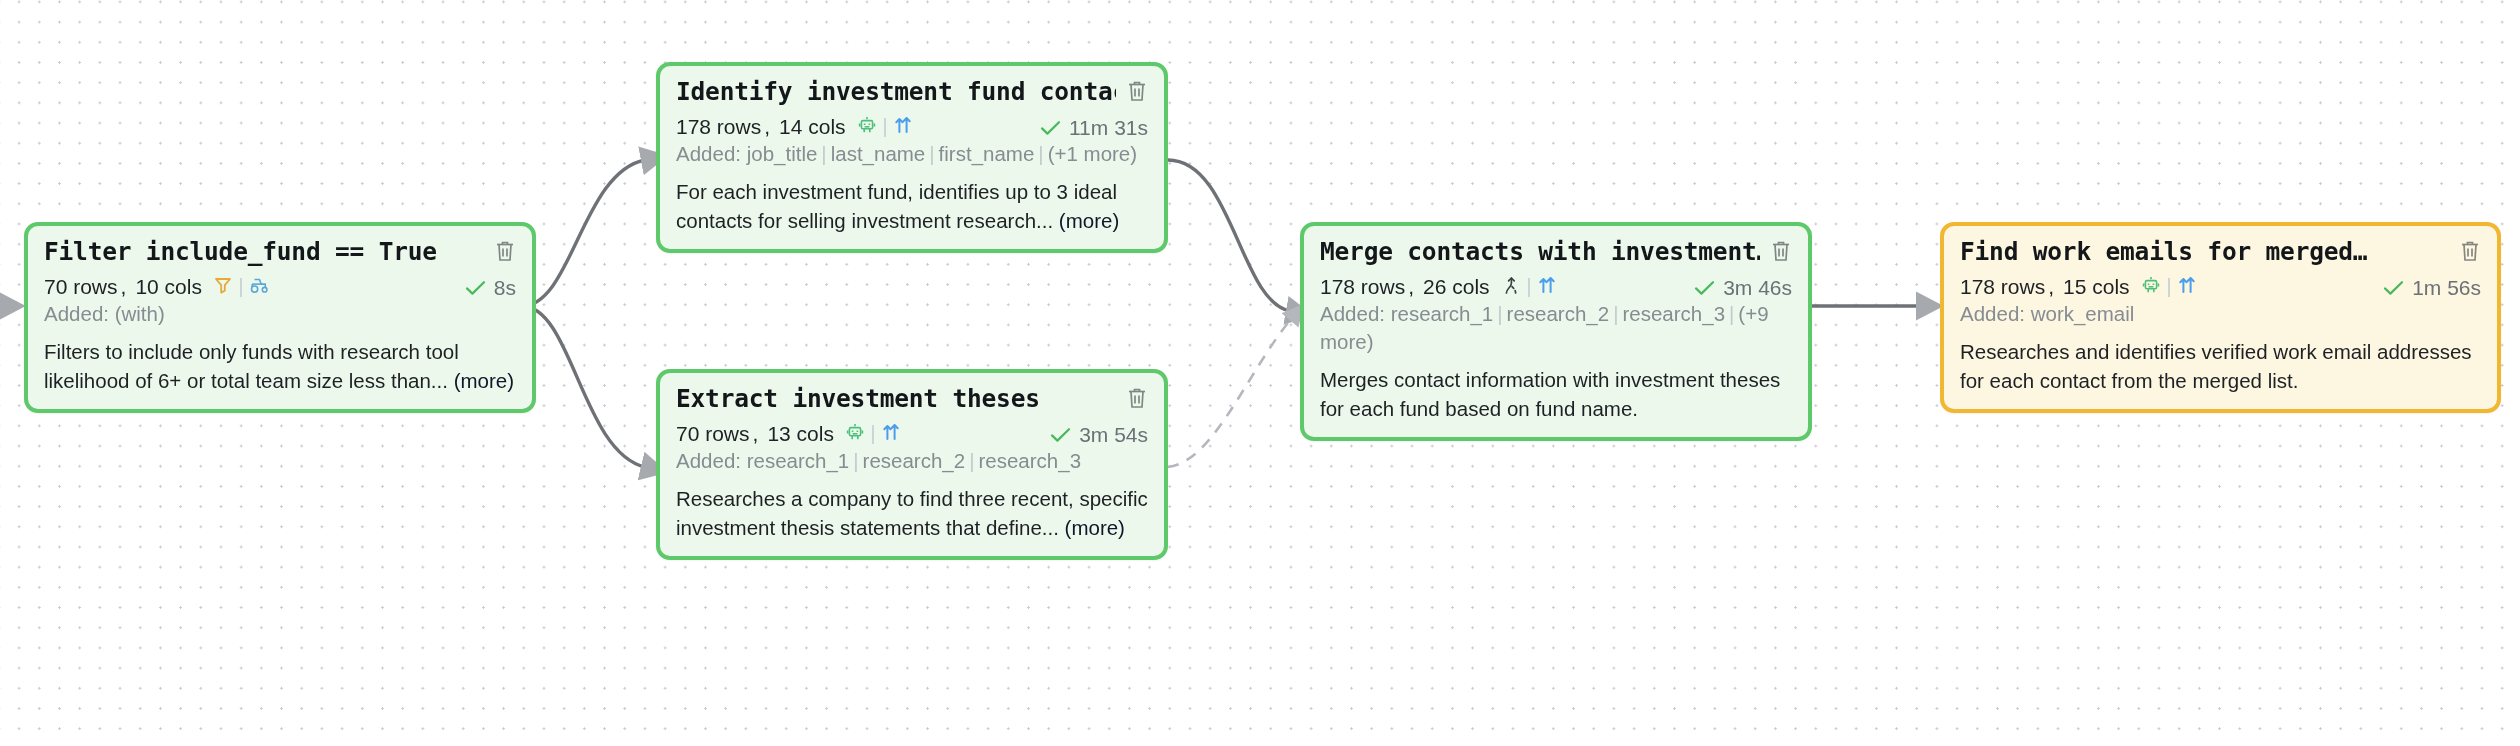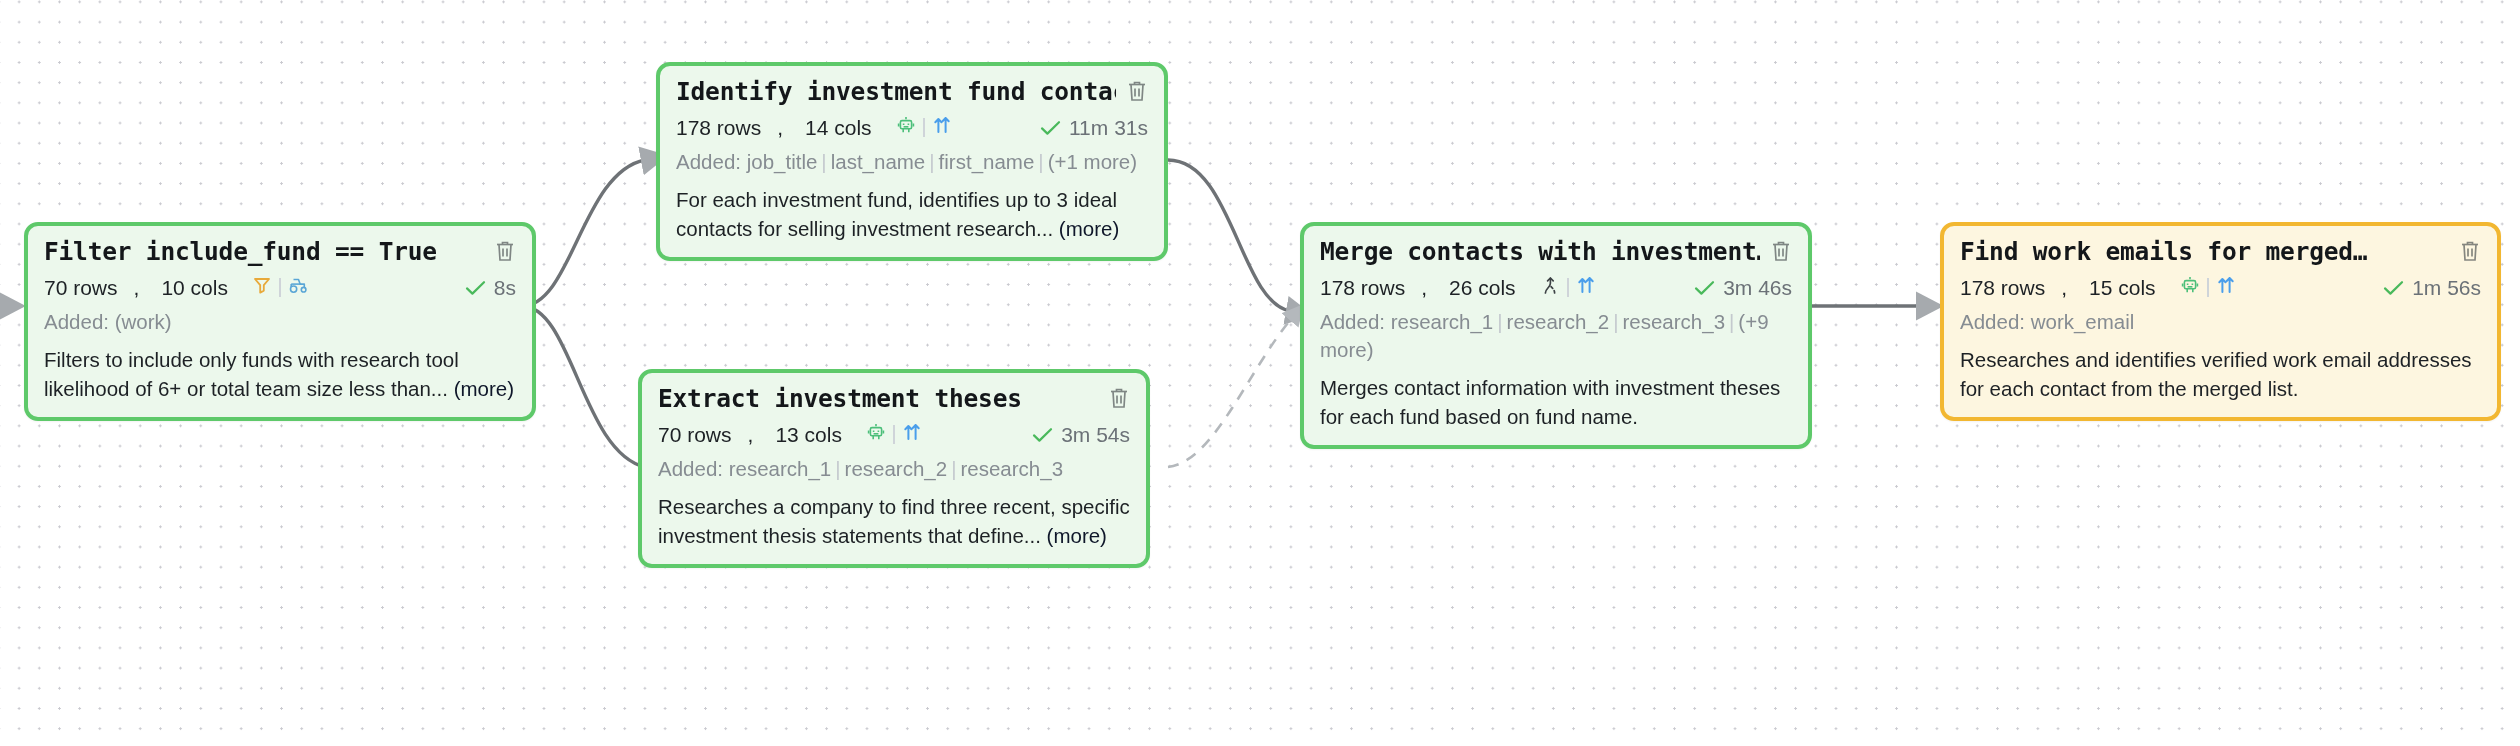--- a/index.html
+++ b/index.html
@@ -62,22 +62,22 @@
     opacity: .62;
   }
   .trash-btn svg { display:block; }
   .meta-row {
     display: flex;
     align-items: center;
     margin-top: 9px;
   }
   .meta-left {
     display: flex;
-    align-items: center;
-    gap: 22px;
+    align-items: flex-start;
+    gap: 9px;
     font-size: 21px;
     color: #1d2125;
     white-space: nowrap;
   }
   .meta-icons {
     display: flex;
     align-items: center;
     gap: 7px;
     margin-left: 2px;
   }
@@ -92,21 +92,20 @@
     display: flex;
     align-items: center;
     gap: 8px;
     font-size: 21px;
     color: #6b7177;
     white-space: nowrap;
     justify-content: center;
   }
   .check-icon { display:block; }
   .added-row {
-    margin-top: 8px;
     font-size: 20.5px;
     color: #868c92;
     line-height: 1.35;
   }
   .added-row .pipe {
     color: #c4c9ce;
     padding: 0 4px;
   }
   .desc {
     margin-top: 9px;
@@ -198,21 +197,21 @@
         <span>
           <svg class="check-icon" width="21" height="16" viewBox="0 0 21 16" fill="none" stroke="#49b95b" stroke-width="2.2" stroke-linecap="round" stroke-linejoin="round">
             <path d="M2 8.4 L7.4 13.6 L19 2.2"></path>
           </svg>
         </span>
         <span>8s</span>
       </div>
     </div>
     <div class="added-row">
       <span>Added:</span>
-      <span>(work)</span>
+      <span>(with)</span>
     </div>
     <div class="desc">
       <span>Filters to include only funds with research tool likelihood of 6+ or total team size less than...</span>
       <span class="more-link">(more)</span>
     </div>
   </div>
 
   <div class="node" style="left:656px; top:62px; width:512px;">
     <div class="node-title-row">
       <div class="node-title">Identify investment fund contacts</div>
@@ -262,21 +261,21 @@
     <div class="added-row">
       <span>Added:</span>
       <span>job_title</span><span class="pipe">|</span><span>last_name</span><span class="pipe">|</span><span>first_name</span><span class="pipe">|</span><span>(+1 more)</span>
     </div>
     <div class="desc">
       <span>For each investment fund, identifies up to 3 ideal contacts for selling investment research...</span>
       <span class="more-link">(more)</span>
     </div>
   </div>
 
-  <div class="node" style="left:638px; top:369px; width:512px;">
+  <div class="node" style="left:656px; top:369px; width:512px;">
     <div class="node-title-row">
       <div class="node-title">Extract investment theses</div>
       <div class="trash-btn">
         <svg width="22" height="24" viewBox="0 0 22 24" fill="none" stroke="#3d4245" stroke-width="1.7">
           <path d="M3 5.5 h16"></path>
           <path d="M8.5 5.5 v-2 h5 v2"></path>
           <path d="M5 5.5 l1 15.5 h10 l1 -15.5"></path>
           <path d="M9 9.5 v8 M13 9.5 v8"></path>
         </svg>
       </div>

